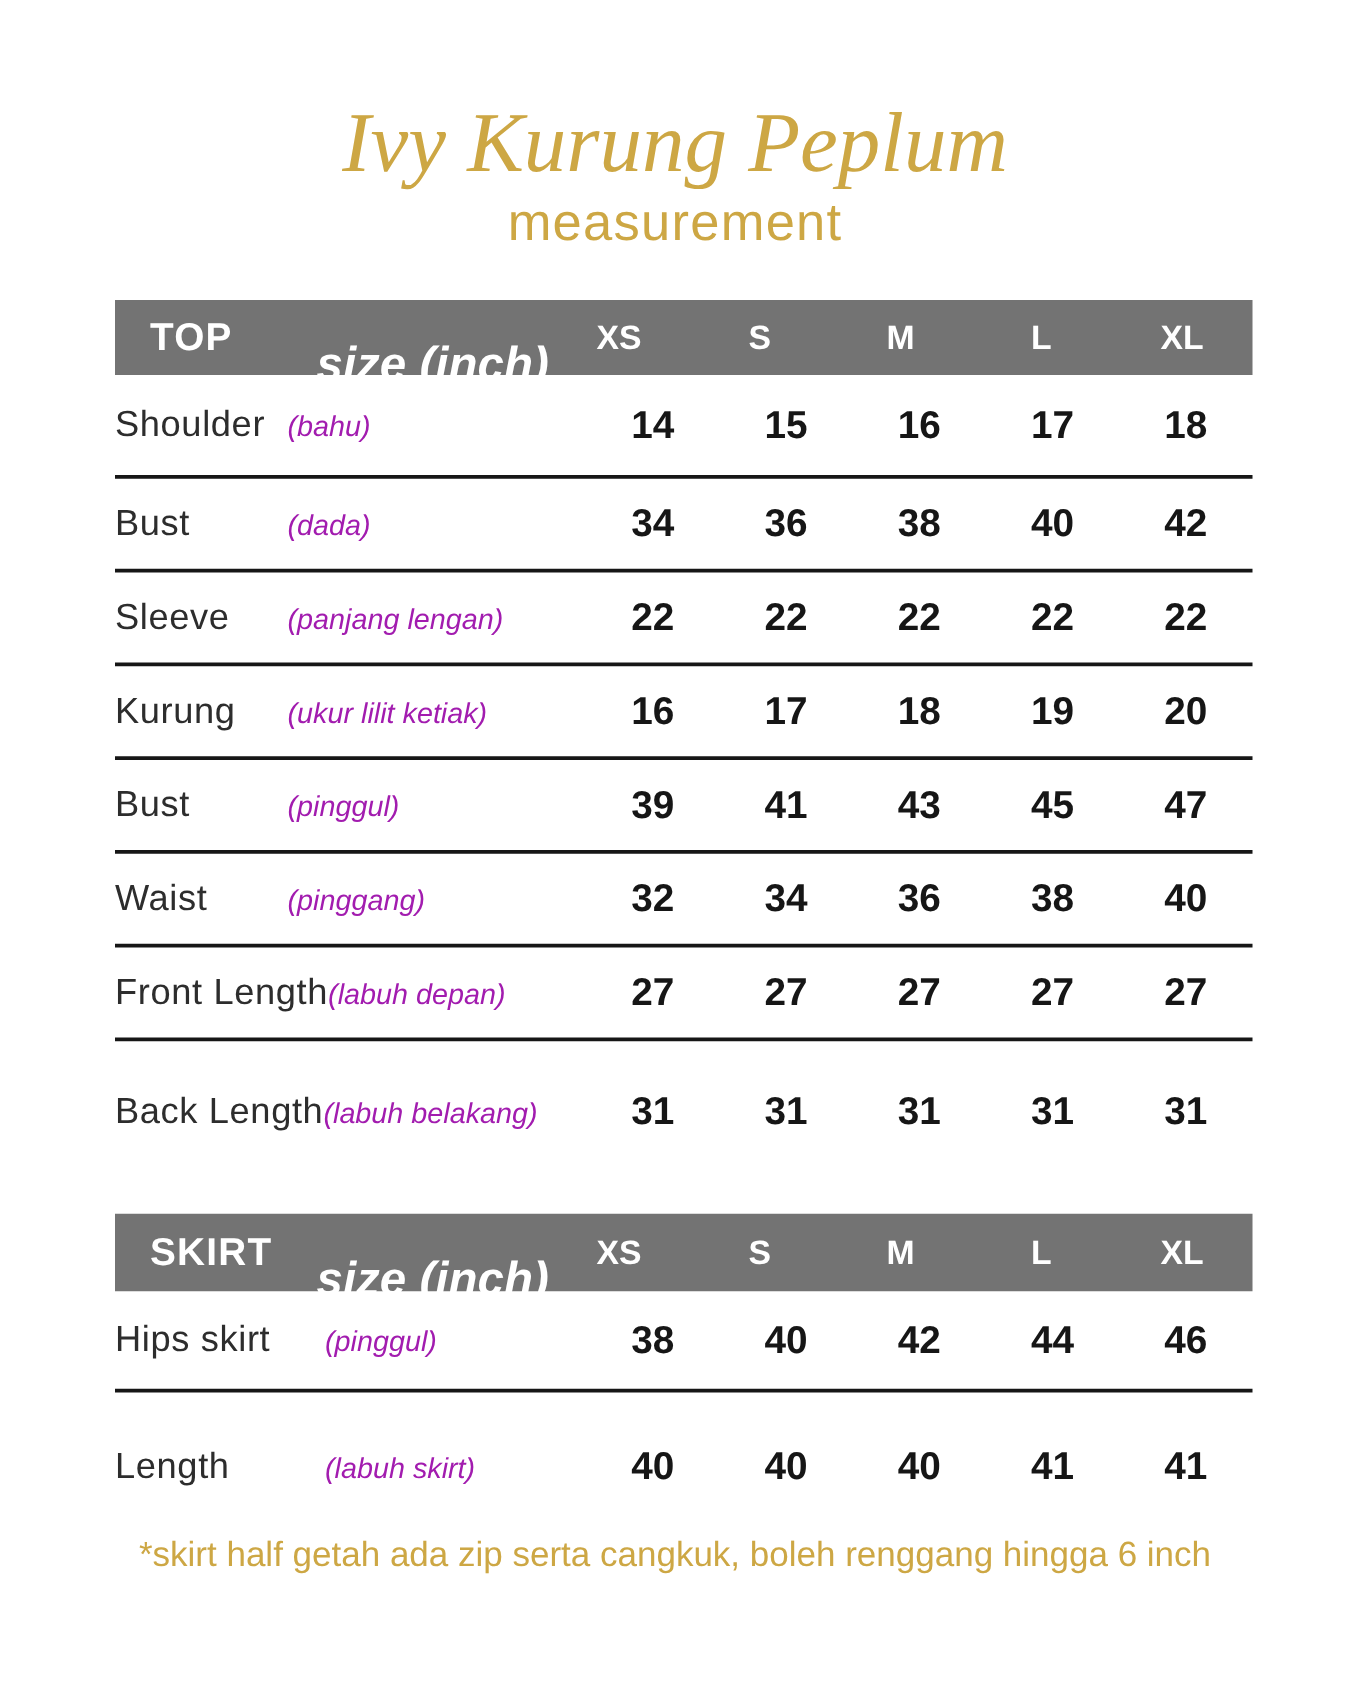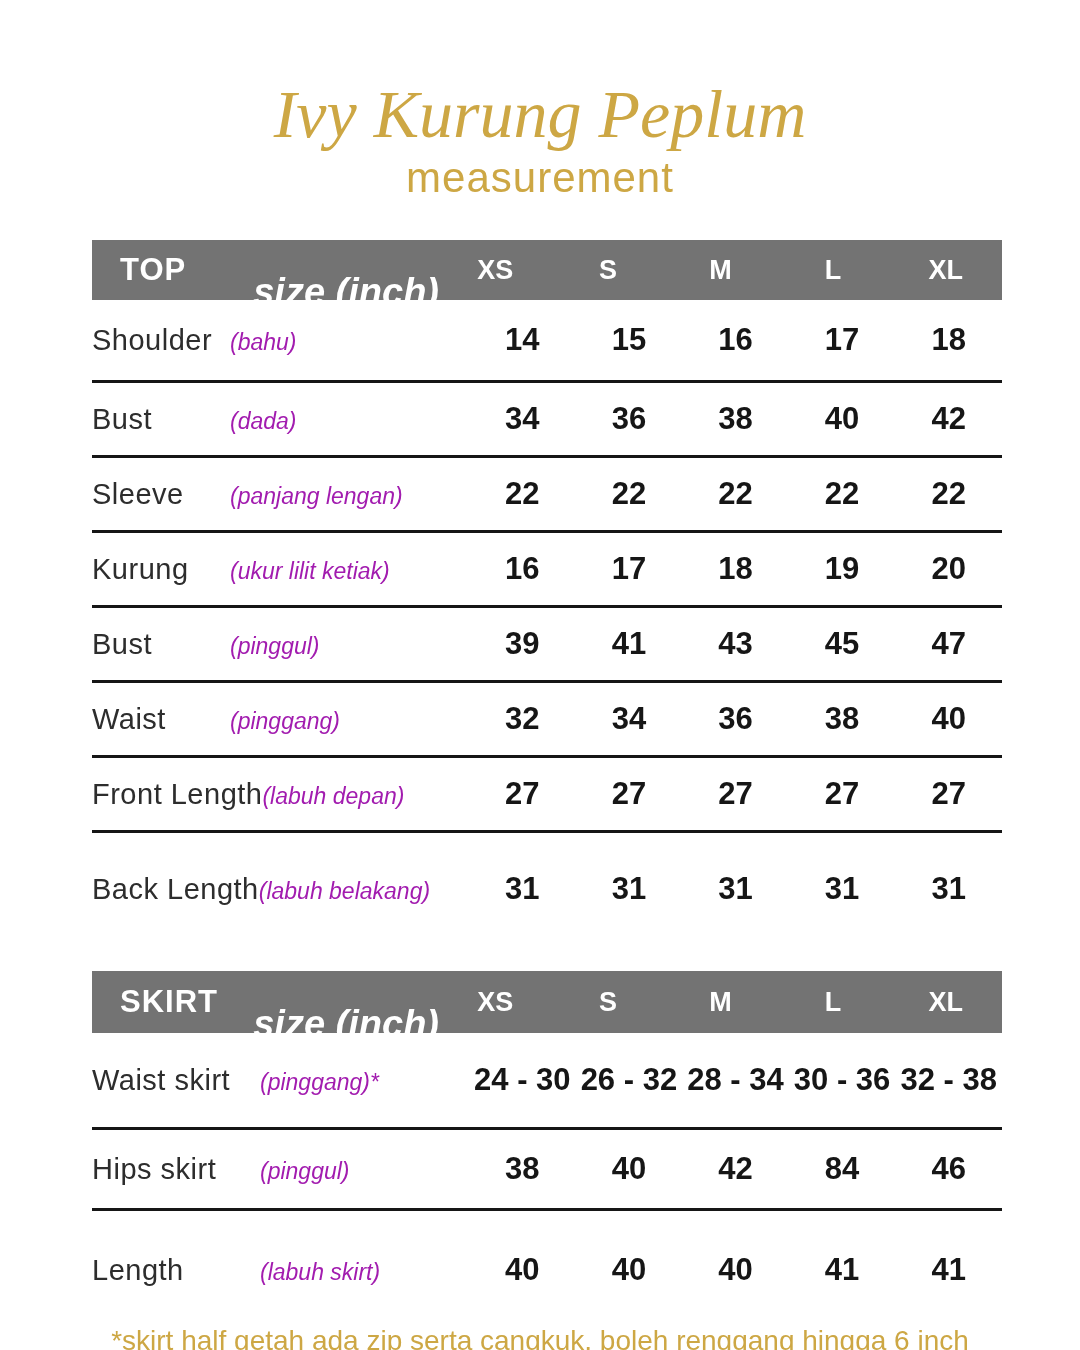--- a/index.html
+++ b/index.html
@@ -273,44 +273,31 @@
       <div class="band-size">size (inch)</div>
       <div class="band-sizes">
         <span>XS</span>
         <span>S</span>
         <span>M</span>
         <span>L</span>
         <span>XL</span>
       </div>
     </div>
 
-    <div class="row first">
-      <div class="label-wrap">
-        <span class="row-label">Waist skirt</span>
-        <span class="row-trans">(pinggang)*</span>
-      </div>
-      <div class="vals">
-        <span class="val">24 - 30</span>
-        <span class="val">26 - 32</span>
-        <span class="val">28 - 34</span>
-        <span class="val">30 - 36</span>
-        <span class="val">32 - 38</span>
-      </div>
-    </div>
 
     <div class="row">
       <div class="label-wrap">
         <span class="row-label">Hips skirt</span>
         <span class="row-trans">(pinggul)</span>
       </div>
       <div class="vals">
         <span class="val">38</span>
         <span class="val">40</span>
         <span class="val">42</span>
-        <span class="val">84</span>
+        <span class="val">44</span>
         <span class="val">46</span>
       </div>
     </div>
 
     <div class="row last">
       <div class="label-wrap">
         <span class="row-label">Length</span>
         <span class="row-trans">(labuh skirt)</span>
       </div>
       <div class="vals">

